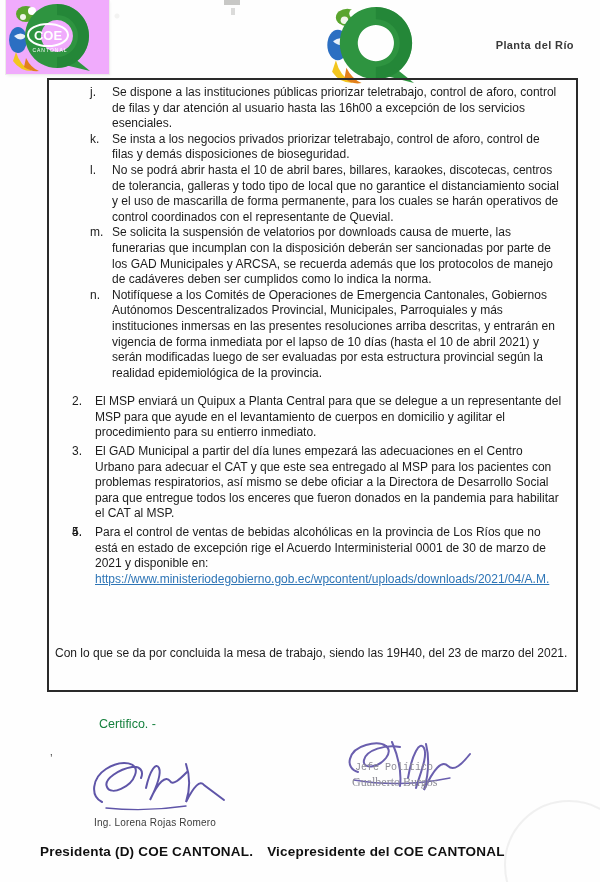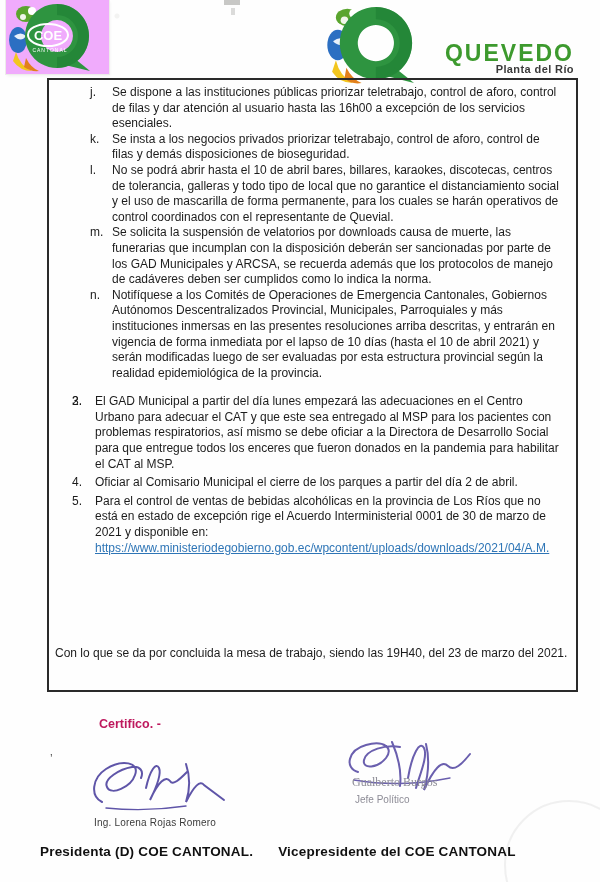--- a/index.html
+++ b/index.html
@@ -42,32 +42,32 @@
   .lettered .item { padding-left:63px; }
   .lettered .lbl { position:absolute; left:41px; }
   .numbered { margin-top:13px; }
   .numbered .item { padding-left:46px; margin-bottom:3px; }
   .numbered .lbl { position:absolute; left:23px; }
   .pdf-link { color:#2e75b6; text-decoration:underline; cursor:pointer; }
   .link-line { display:block; color:#2e75b6; }
   .closing { position:absolute; left:6px; top:566px; right:0; }
 
   
-  .certifico { position:absolute; left:99px; top:717px; font-weight:bold; font-size:12.5px; color:#be185d; }
+  .certifico { position:absolute; left:99px; top:717px; font-weight:normal; font-size:12.5px; color:#15803d; }
   .stray-mark { position:absolute; left:50px; top:752px; font-size:12px; color:#555; }
 
   .sig-left { position:absolute; left:86px; top:750px; }
   .sig-left-name { position:absolute; left:94px; top:817px; font-size:10px; color:#3b3b3b; letter-spacing:.2px;text-align:center; }
   .sig-right { position:absolute; left:330px; top:736px; }
   .sig-right-name { position:absolute; left:352px; top:775px; font-size:12px;
     font-family:"Liberation Serif", serif; color:#8d8c96; }
-  .sig-right-title { position:absolute; left:355px; top:794px; font-size:10px;
-    font-family:Liberation Sans, sans-serif; color:#8d8c96;text-align:right; }
+  .sig-right-title { position:absolute; left:355px; top:762px; font-size:10px;
+    font-family:Liberation Mono, monospace; color:#8d8c96;text-align:right; }
 
-  .footer-titles { position:absolute; left:40px; top:844px; display:flex; gap:25px;
+  .footer-titles { position:absolute; left:40px; top:844px; display:flex; gap:14px;
     font-weight:bold; font-size:13.5px; color:#101010; letter-spacing:.2px; }
 </style>
 </head>
 <body>
 
 <div class="page">
 
   <div class="smudge"></div>
   <div class="artifact a1"></div>
   <div class="artifact a2"></div>
@@ -100,21 +100,20 @@
       <circle cx="19" cy="16" r="4" fill="#f0f6ea"></circle>
       <circle cx="33" cy="17" r="3.5" fill="#eef5e8"></circle>
       <path d="M7,38 q8,-6 14,0 q-6,8 -14,0 Z" fill="#e8f0fa"></path>
       <path d="M10,58 Q14,75 28,82 Q14,82 6,70 Z" fill="#f2c61f"></path>
       <path d="M21,66 Q27,78 37,82 Q27,84 19,77 Z" fill="#e2801c"></path>
       <path fill-rule="evenodd" fill="#2e9440" d="M52,2 a38,38 0 1,0 0.1,0 Z M52,21 a19,19 0 1,1 -0.1,0 Z"></path>
       <path d="M72,66 L92,82 L61,74 Z" fill="#2e9440"></path>
       <path d="M52,2 a38,38 0 0,1 0,76 l0,-13 a25,25 0 0,0 0,-50 Z" fill="#1d7c31" opacity="0.55"></path>
     </svg>
     <div class="quevedo-text">
-      <div class="quevedo-name">QUEVEDO</div>
       <div class="quevedo-tagline">Planta del Río</div>
     </div>
   </div>
 
   <div class="res-box">
     <div class="lettered">
       <div class="item">
         <span class="lbl">j.</span>
         <span>Se dispone a las instituciones públicas priorizar teletrabajo, control de aforo, control de filas y dar atención al usuario hasta las 16h00 a excepción de los servicios esenciales.</span>
       </div>
@@ -132,28 +131,28 @@
       </div>
       <div class="item">
         <span class="lbl">n.</span>
         <span>Notifíquese a los Comités de Operaciones de Emergencia Cantonales, Gobiernos Autónomos Descentralizados Provincial, Municipales, Parroquiales y más instituciones inmersas en las presentes resoluciones arriba descritas, y entrarán en vigencia de forma inmediata por el lapso de 10 días (hasta el 10 de abril 2021) y serán modificadas luego de ser evaluadas por esta estructura provincial según la realidad epidemiológica de la provincia.</span>
       </div>
     </div>
 
     <div class="numbered">
       <div class="item">
         <span class="lbl">2.</span>
+        <span>El MSP enviará un Quipux a Planta Central para que se delegue a un representante del MSP para que ayude en el levantamiento de cuerpos en domicilio y agilitar el procedimiento para su entierro inmediato.</span>
       </div>
       <div class="item">
         <span class="lbl">3.</span>
         <span>El GAD Municipal a partir del día lunes empezará las adecuaciones en el Centro Urbano para adecuar el CAT y que este sea entregado al MSP para los pacientes con problemas respiratorios, así mismo se debe oficiar a la Directora de Desarrollo Social para que entregue todos los enceres que fueron donados en la pandemia para habilitar el CAT al MSP.</span>
       </div>
       <div class="item">
         <span class="lbl">4.</span>
-        <span>Oficiar al Comisario Municipal el cierre de los parques a partir del día 2 de abril.</span>
       </div>
       <div class="item">
         <span class="lbl">5.</span>
         <span>Para el control de ventas de bebidas alcohólicas en la provincia de Los Ríos que no está en estado de excepción rige el Acuerdo Interministerial 0001 de 30 de marzo de 2021 y disponible en:</span>
         <a class="pdf-link">
           <span class="link-line">https://www.ministeriodegobierno.gob.ec/wpcontent/uploads/downloads/2021/04/A.M.</span>
         </a>
       </div>
     </div>
 

